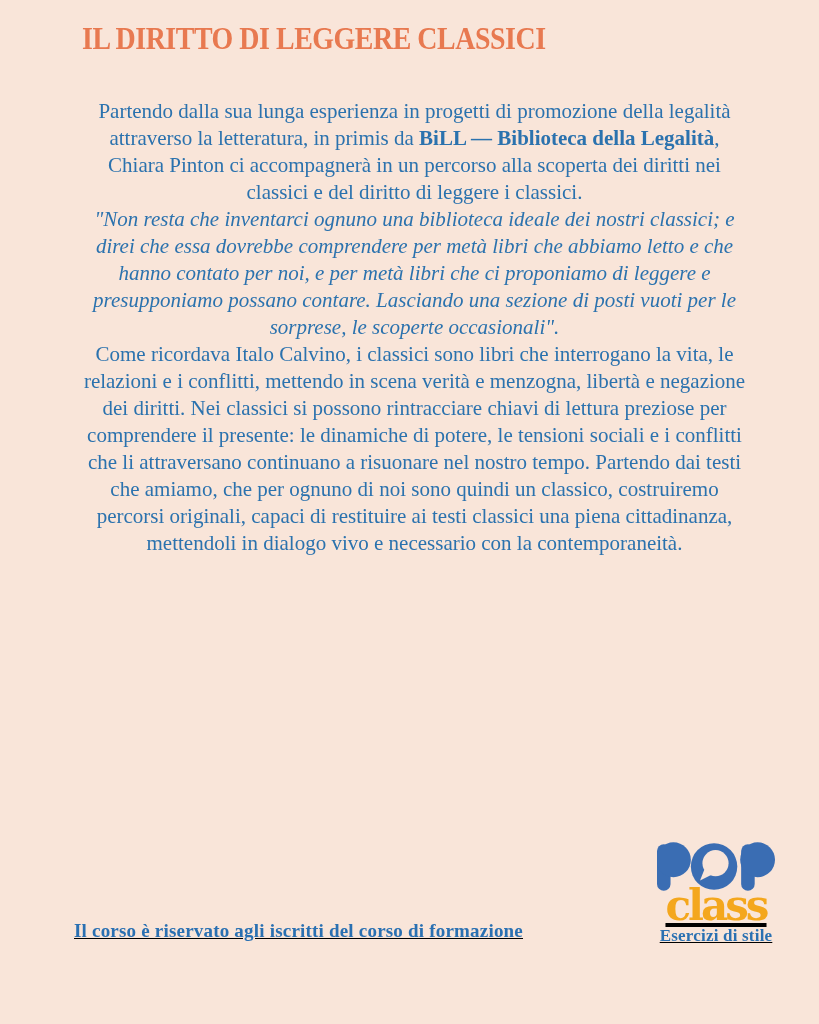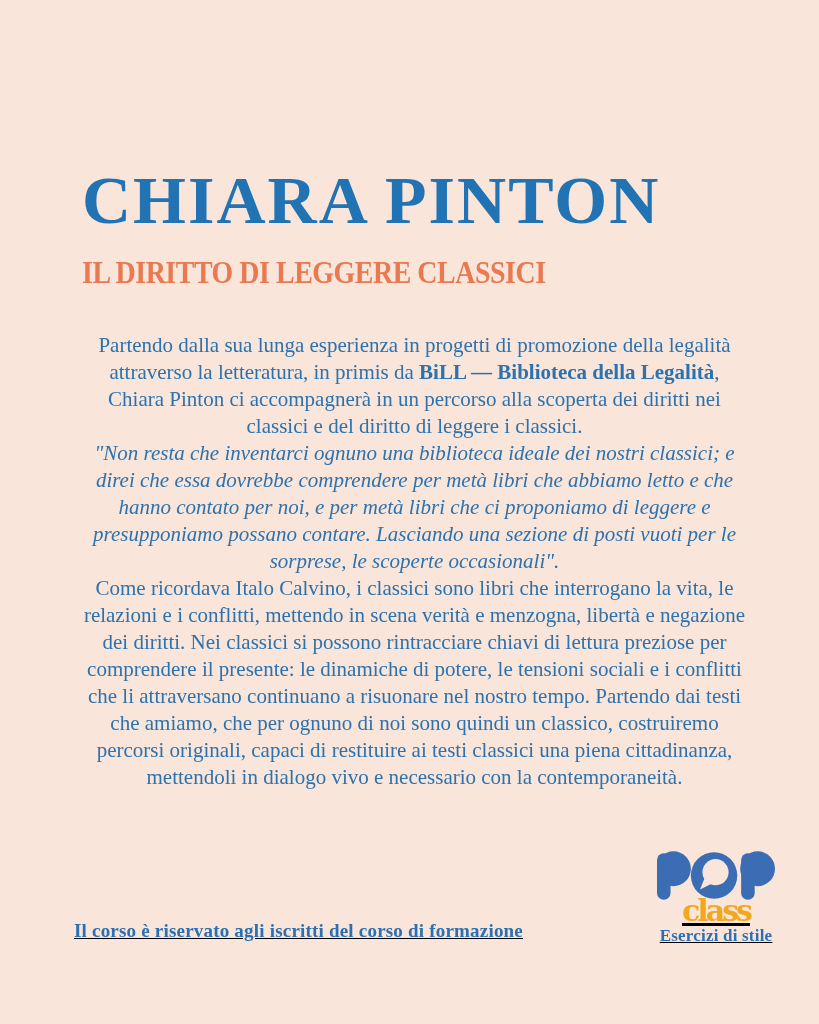--- a/index.html
+++ b/index.html
@@ -65,41 +65,40 @@
   .logo {
     display: flex;
     flex-direction: column;
     align-items: center;
     line-height: 1;
   }
   .logo-pop { display: block; width: 118px; height: 51px; }
   .logo-class {
     font-family: "DejaVu Serif", serif;
     font-weight: 700;
-    font-size: 30px;
+    font-size: 42px;
     letter-spacing: -3px;
     color: #f4a71d;
     line-height: 0.68;
     margin-top: -1px;
   }
   .logo-tagline {
     margin-top: 6px;
     font-family: "Liberation Serif", serif;
     font-weight: 700;
     font-size: 17px;
     color: #2a70b2;
     letter-spacing: 0.2px;
   }
 </style>
 </head>
 <body>
 
 <div class="page">
 
-  <h1 class="title">CHIARA PINTON</h1>
 
   <h2 class="subtitle">IL DIRITTO DI LEGGERE CLASSICI</h2>
 
   <div class="body-text">
     <p><span>Partendo dalla sua lunga esperienza in progetti di promozione della legalità attraverso la letteratura, in primis da </span><strong>BiLL — Biblioteca della Legalità</strong><span>, Chiara Pinton ci accompagnerà in un percorso alla scoperta dei diritti nei classici e del diritto di leggere i classici.</span></p>
     <p class="quote">"Non resta che inventarci ognuno una biblioteca ideale dei nostri classici; e direi che essa dovrebbe comprendere per metà libri che abbiamo letto e che hanno contato per noi, e per metà libri che ci proponiamo di leggere e presupponiamo possano contare. Lasciando una sezione di posti vuoti per le sorprese, le scoperte occasionali".</p>
     <p>Come ricordava Italo Calvino, i classici sono libri che interrogano la vita, le relazioni e i conflitti, mettendo in scena verità e menzogna, libertà e negazione dei diritti. Nei classici si possono rintracciare chiavi di lettura preziose per comprendere il presente: le dinamiche di potere, le tensioni sociali e i conflitti che li attraversano continuano a risuonare nel nostro tempo. Partendo dai testi che amiamo, che per ognuno di noi sono quindi un classico, costruiremo percorsi originali, capaci di restituire ai testi classici una piena cittadinanza, mettendoli in dialogo vivo e necessario con la contemporaneità.</p>
   </div>
 
   <div class="bottom-row">

